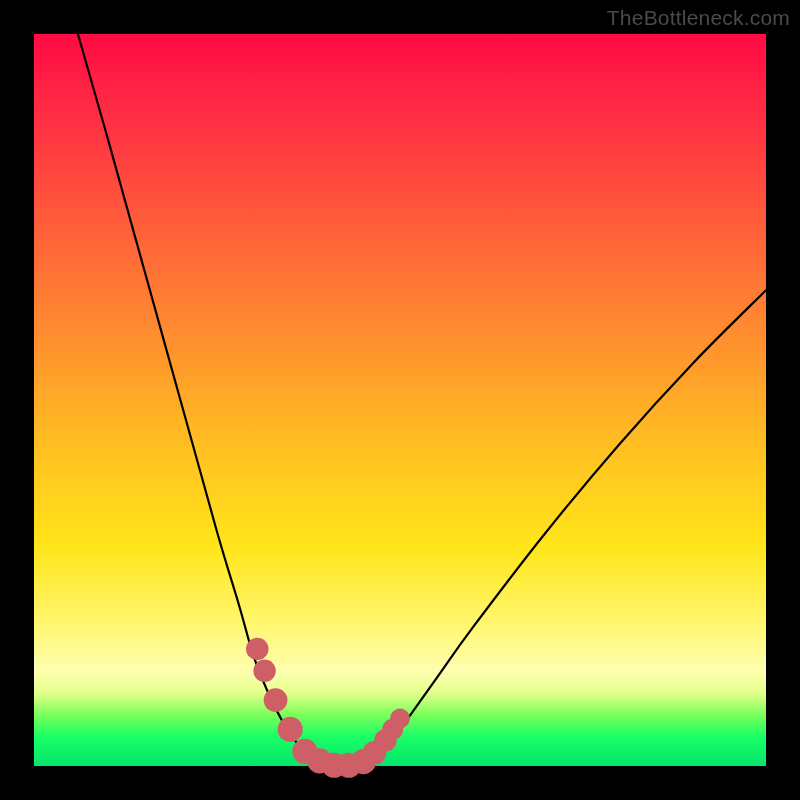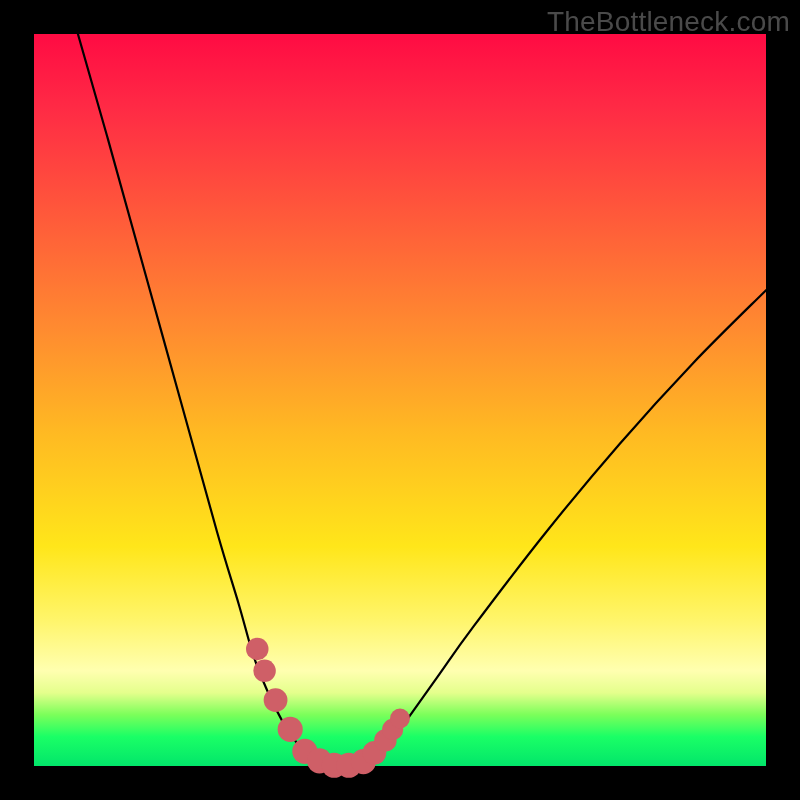--- a/index.html
+++ b/index.html
@@ -46,21 +46,21 @@
     top: 0;
     width: 732px;
     height: 732px;
     overflow: visible;
   }
   .watermark {
     position: absolute;
     top: 6px;
     right: 10px;
     color: #4a4a4a;
-    font-size: 28px;
+    font-size: 21px;
     font-weight: 400;
     letter-spacing: 0.2px;
     user-select: none;
   }
 </style>
 </head>
 <body>
 
 <div class="stage">
   <div class="watermark">TheBottleneck.com</div>

